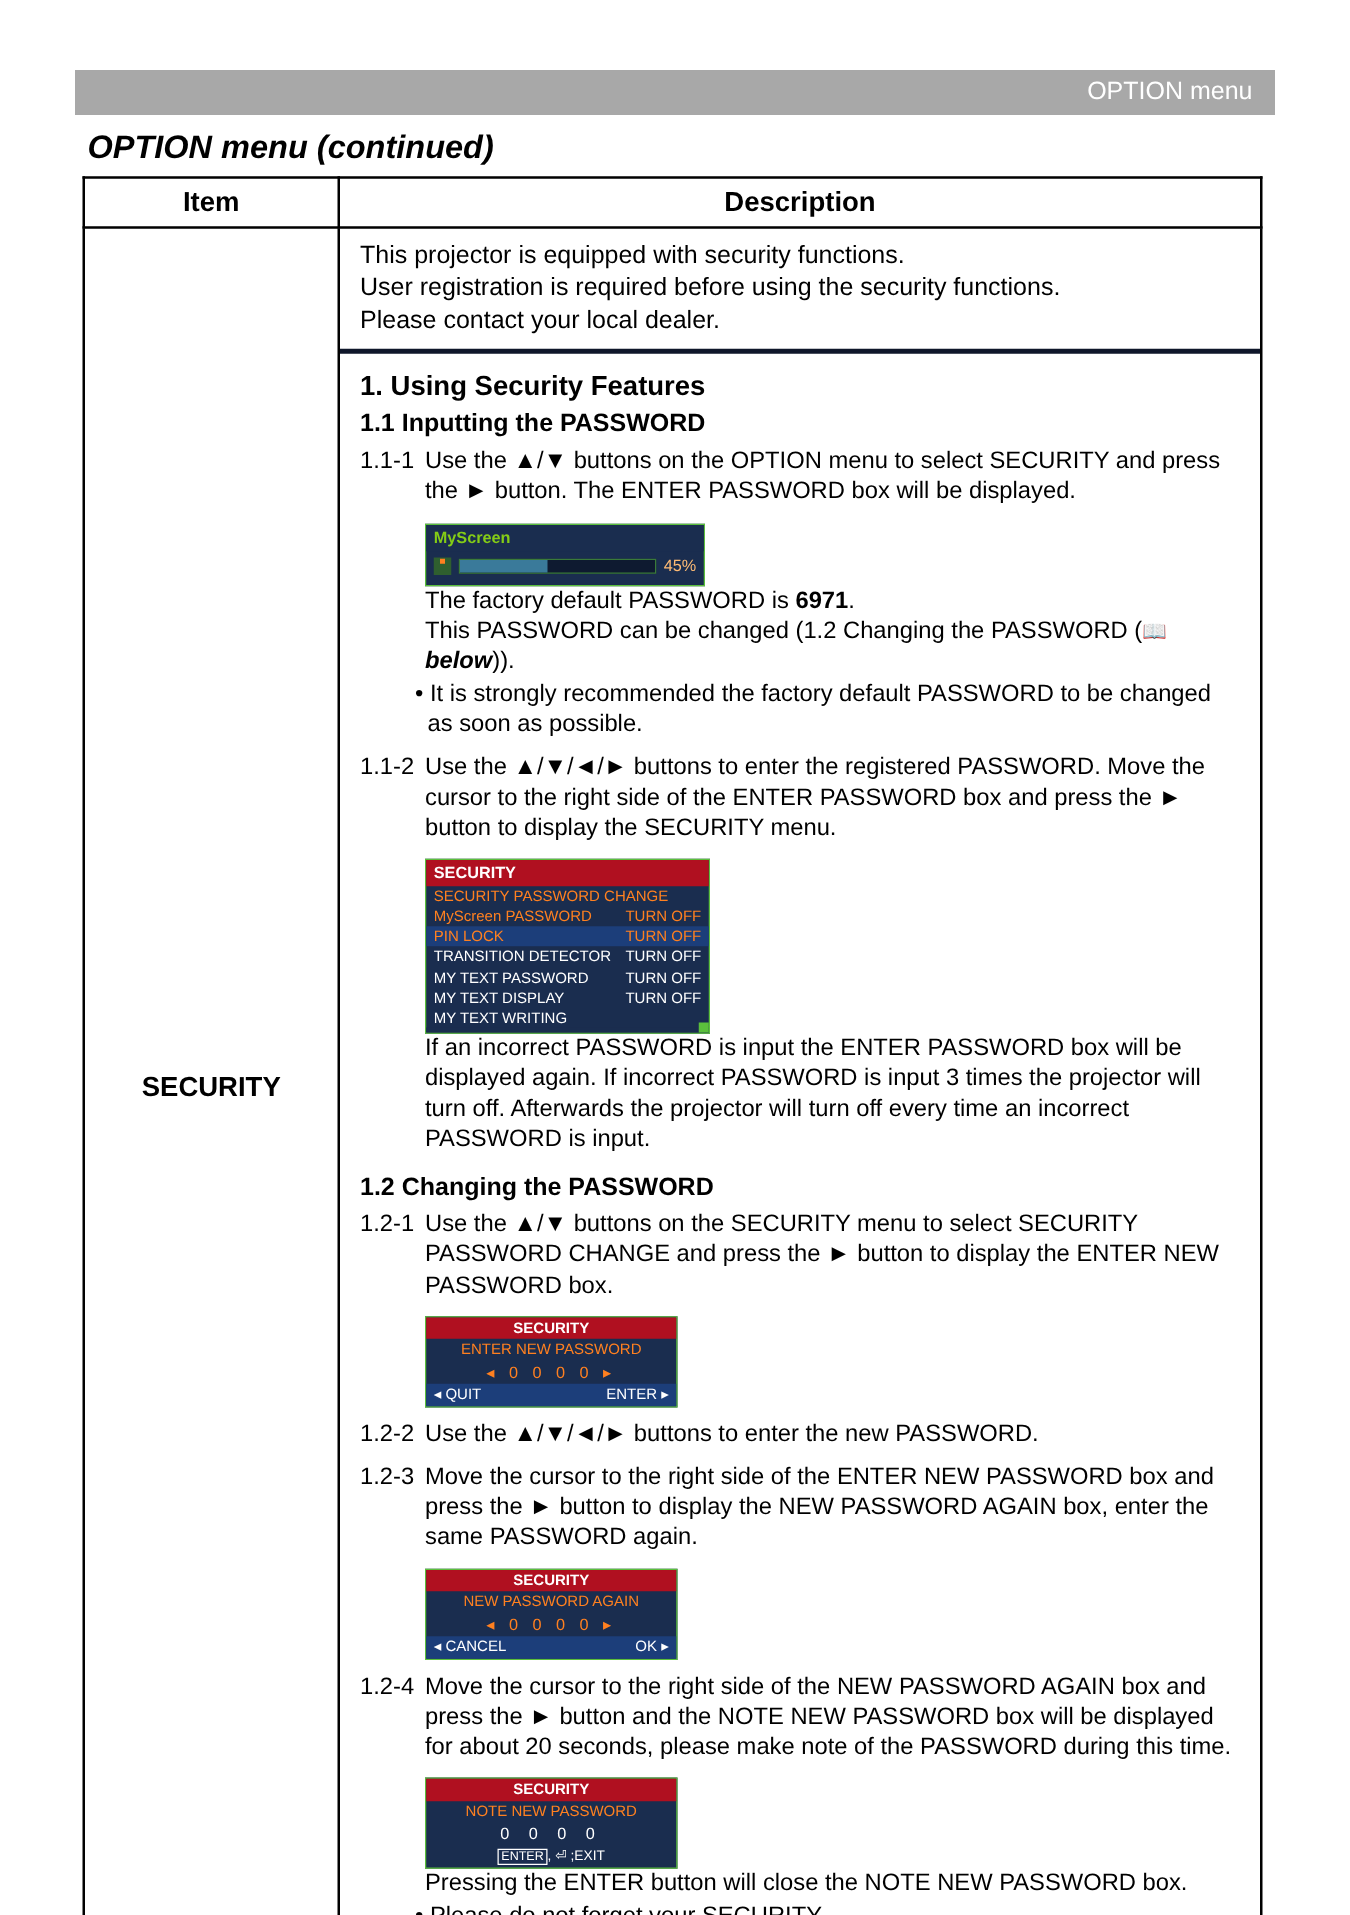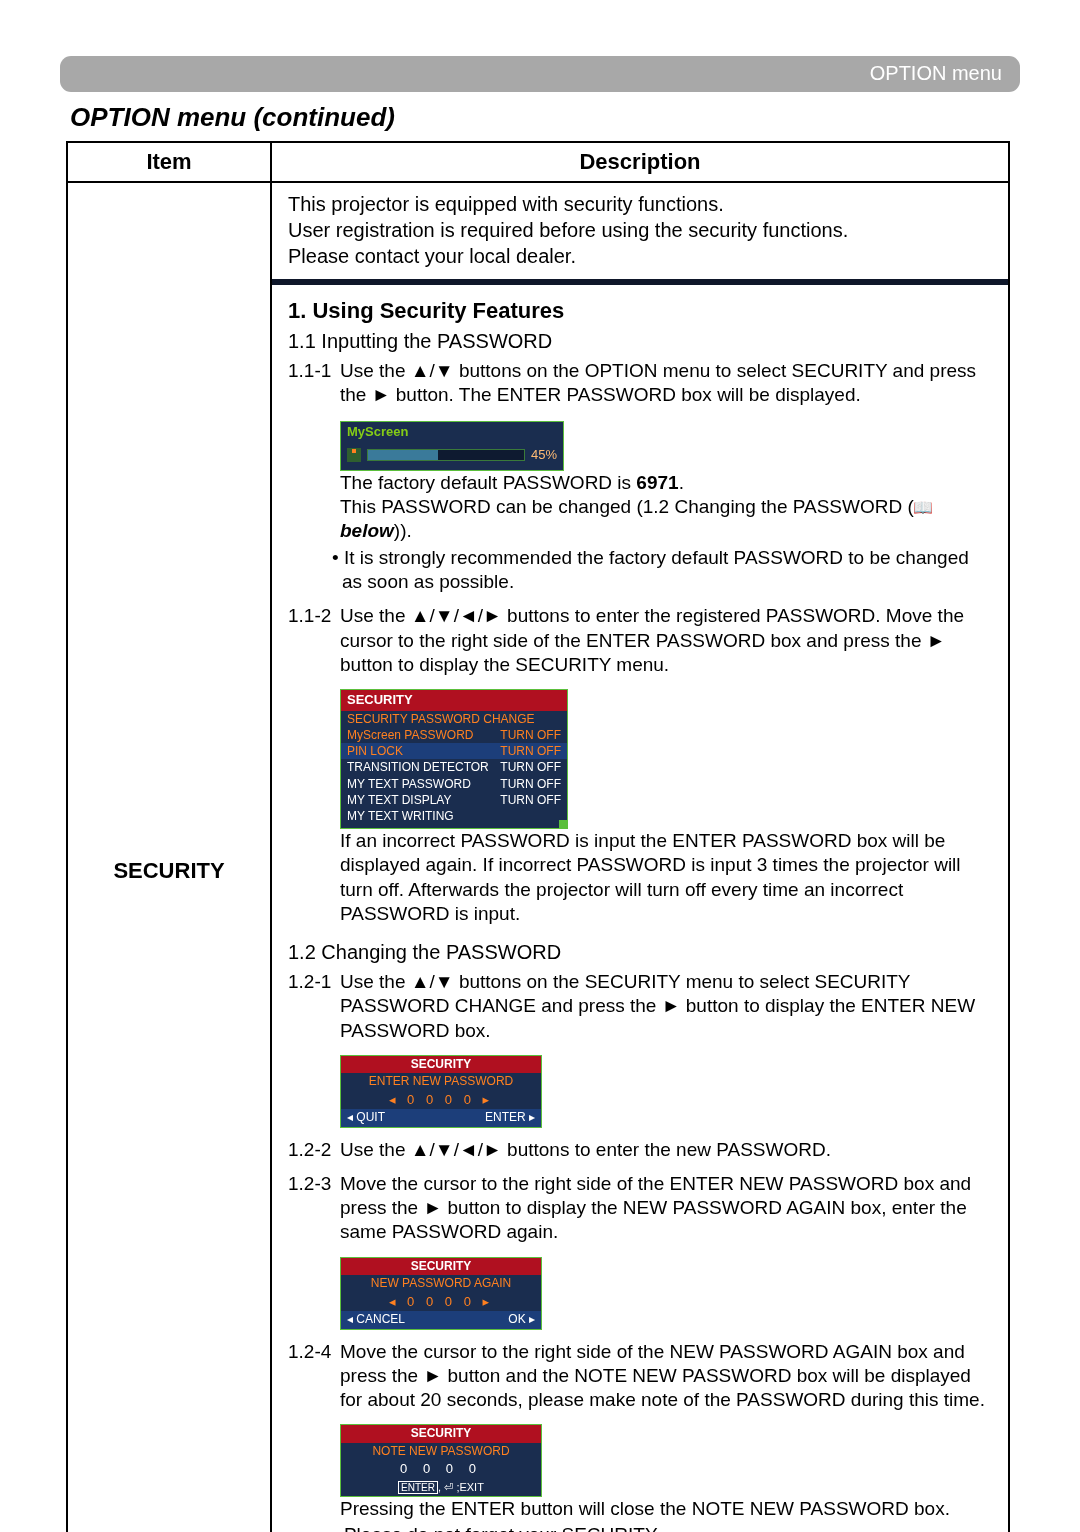--- a/index.html
+++ b/index.html
@@ -12,21 +12,20 @@
   }
   .page {
     width: 1080px;
     padding: 0;
   }
   .top-stripe {
     background: #a8a8a8;
     height: 36px;
     margin: 56px 60px 0 60px;
     position: relative;
-    border-radius: 11px;
   }
   .top-stripe-label {
     position: absolute;
     right: 18px;
     top: 6px;
     color: #fff;
     font-size: 20px;
   }
   .section-title {
     font-style: italic;
@@ -55,29 +54,29 @@
     text-align: center;
     vertical-align: middle !important;
     font-weight: bold;
     font-size: 22px;
   }
   .desc-cell { padding: 0; }
   .intro {
     padding: 8px 16px 10px 16px;
     font-size: 20px;
     line-height: 1.3;
-    border-bottom: 6px solid #0f172a;
+    border-bottom: 4px solid #0f172a;
   }
   .body {
     padding: 8px 16px 12px 16px;
     font-size: 19px;
     line-height: 1.28;
   }
   .h1 { font-size: 22px; font-weight: bold; margin: 4px 0 2px 0; }
-  .h2 { font-size: 20px; font-weight: normal; margin: 4px 0 2px 0; }
+  .h2 { font-size: 20px; font-weight: bold; margin: 4px 0 2px 0; }
   .step { display: flex; margin-top: 4px; }
   .step-num { width: 52px; flex-shrink: 0; }
   .step-text { flex: 1; }
   .step-row { display: flex; align-items: flex-start; gap: 12px; flex-direction: column; }
   .step-text-col { flex: 1; }
   .bullet { margin-left: 44px; text-indent: -10px; padding-left: 10px; margin-top: 2px; }
   .book-icon::before { content: "📖"; font-size: 16px; }
   .italic { font-style: italic; font-weight: bold; text-align: center; }
 
   

